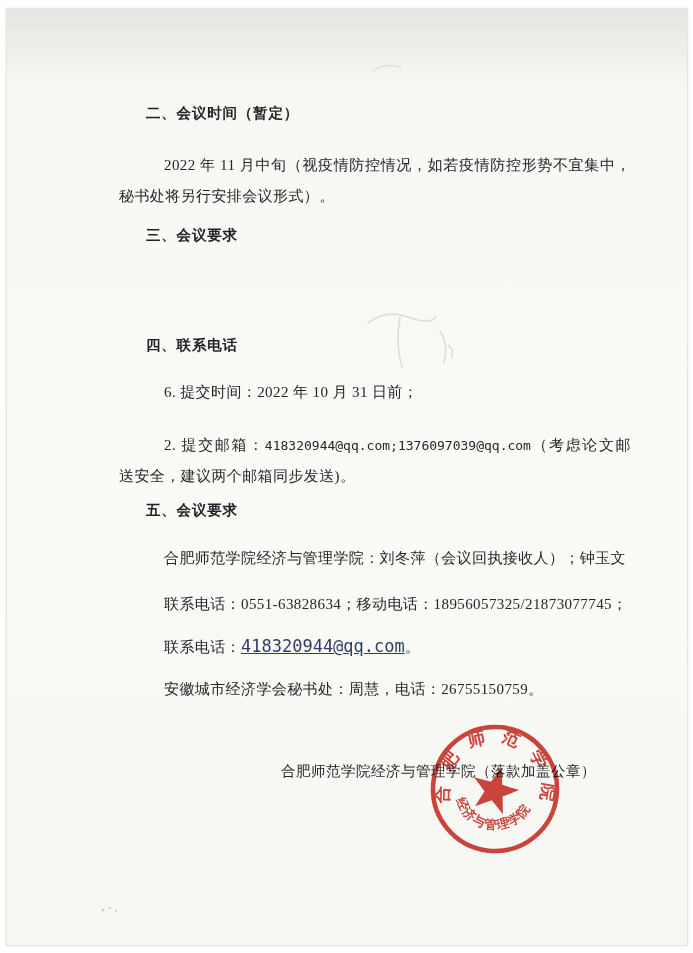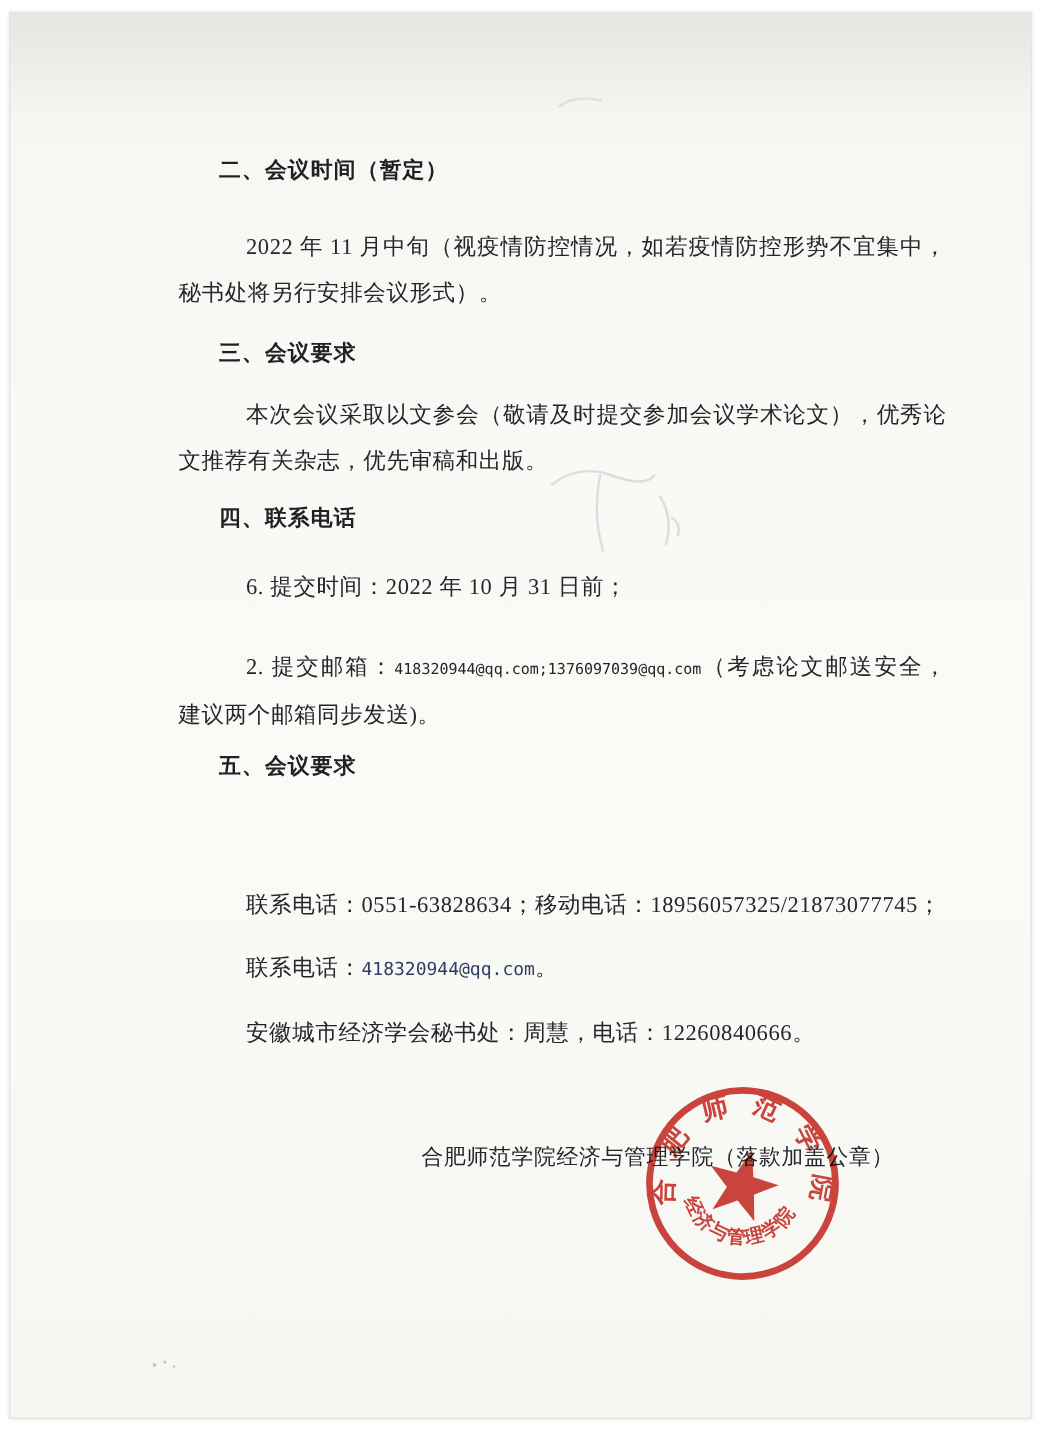--- a/index.html
+++ b/index.html
@@ -43,27 +43,28 @@
     left: 112px;
     width: 512px;
     font-size: 15px;
     letter-spacing: 0.4px;
     line-height: 31px;
     text-indent: 45px;
     text-align: justify;
     color: #23262b;
   }
 
-  .mono { font-family: "DejaVu Sans Mono", monospace; font-size: 10px; letter-spacing: 0; }
+  .mono { font-family: "DejaVu Sans Mono", monospace; font-size: 13px; letter-spacing: 0; }
 
   .email-link {
     font-family: "DejaVu Sans Mono", monospace;
-    font-size: 12px;
+    font-size: 17px;
     letter-spacing: 0;
     color: #2e3d63;
+    text-decoration: underline;
   }
 
   .signature {
     position: absolute;
     left: 274px; top: 753px;
     font-size: 14.5px;
     letter-spacing: 0.5px;
     color: #23262b;
     white-space: nowrap;
     z-index: 1;
@@ -107,36 +108,36 @@
 
 <div class="scan">
   <div class="paper">
 
     <div class="heading" style="top:95px">二、会议时间（暂定）</div>
 
     <p class="para" style="top:141px">2022 年 11 月中旬（视疫情防控情况，如若疫情防控形势不宜集中，秘书处将另行安排会议形式）。</p>
 
     <div class="heading" style="top:217px">三、会议要求</div>
 
-    <p class="para" style="top:253px">本次会议采取以文参会（敬请及时提交参加会议学术论文），优秀论文推荐有关杂志，优先审稿和出版。</p>
 
     <div class="heading" style="top:327px">四、联系电话</div>
 
     <p class="para" style="top:368px">6. 提交时间：2022 年 10 月 31 日前；</p>
 
     <p class="para" style="top:421px"><span>2. 提交邮箱：</span><span class="mono">418320944@qq.com;1376097039@qq.com</span><span>（考虑论文邮送安全，建议两个邮箱同步发送)。</span></p>
 
     <div class="heading" style="top:492px">五、会议要求</div>
 
+    <p class="para" style="top:534px">合肥师范学院经济与管理学院：刘冬萍（会议回执接收人）；钟玉文</p>
 
     <p class="para" style="top:580px">联系电话：0551-63828634；移动电话：18956057325/21873077745；</p>
 
     <p class="para" style="top:622px"><span>联系电话：</span><span class="email-link">418320944@qq.com</span><span>。</span></p>
 
-    <p class="para" style="top:665px">安徽城市经济学会秘书处：周慧，电话：12260840666。</p>
+    <p class="para" style="top:665px">安徽城市经济学会秘书处：周慧，电话：26755150759。</p>
 
     <div class="signature">合肥师范学院经济与管理学院（落款加盖公章）</div>
 
     <svg class="smudge" viewBox="0 0 120 80">
       <g fill="none" stroke="#c3c7cf" stroke-width="1.6" stroke-linecap="round">
         <path d="M 16,22 q 18,-14 40,-6 t 28,0"></path>
         <path d="M 48,16 q -5,26 2,50"></path>
         <path d="M 88,30 q 9,14 4,32"></path>
         <path d="M 96,44 q 6,4 4,12"></path>
       </g>

